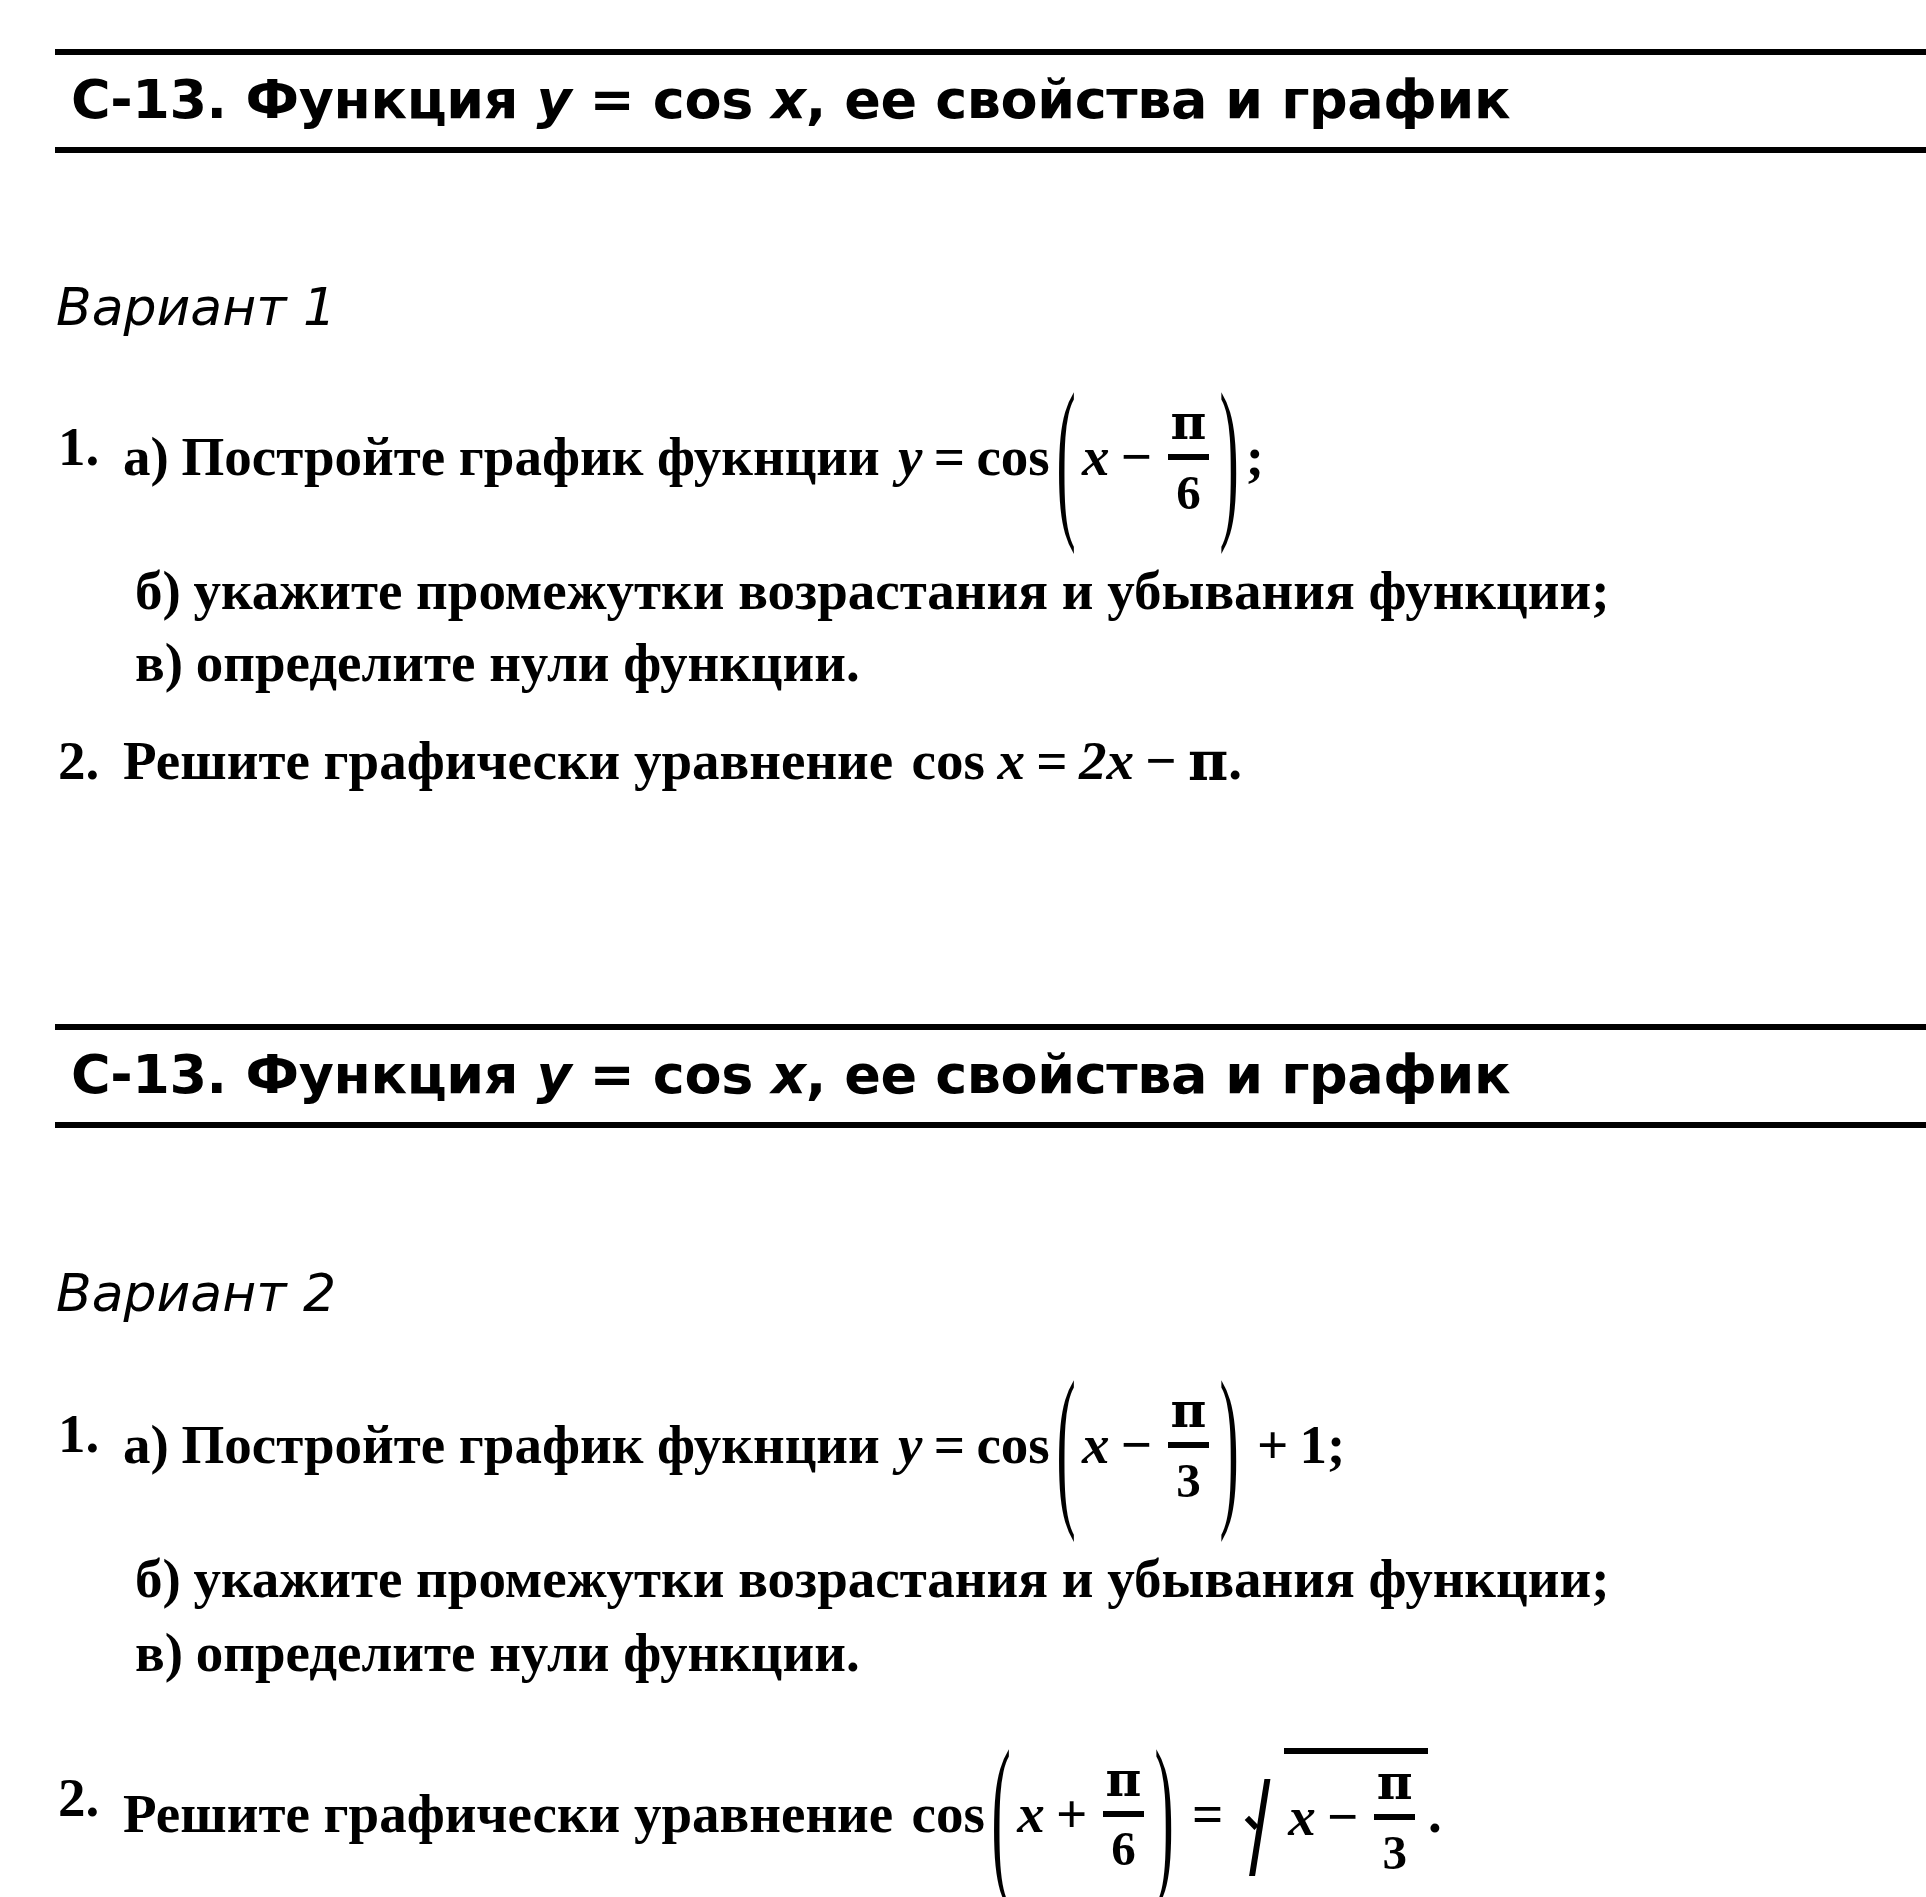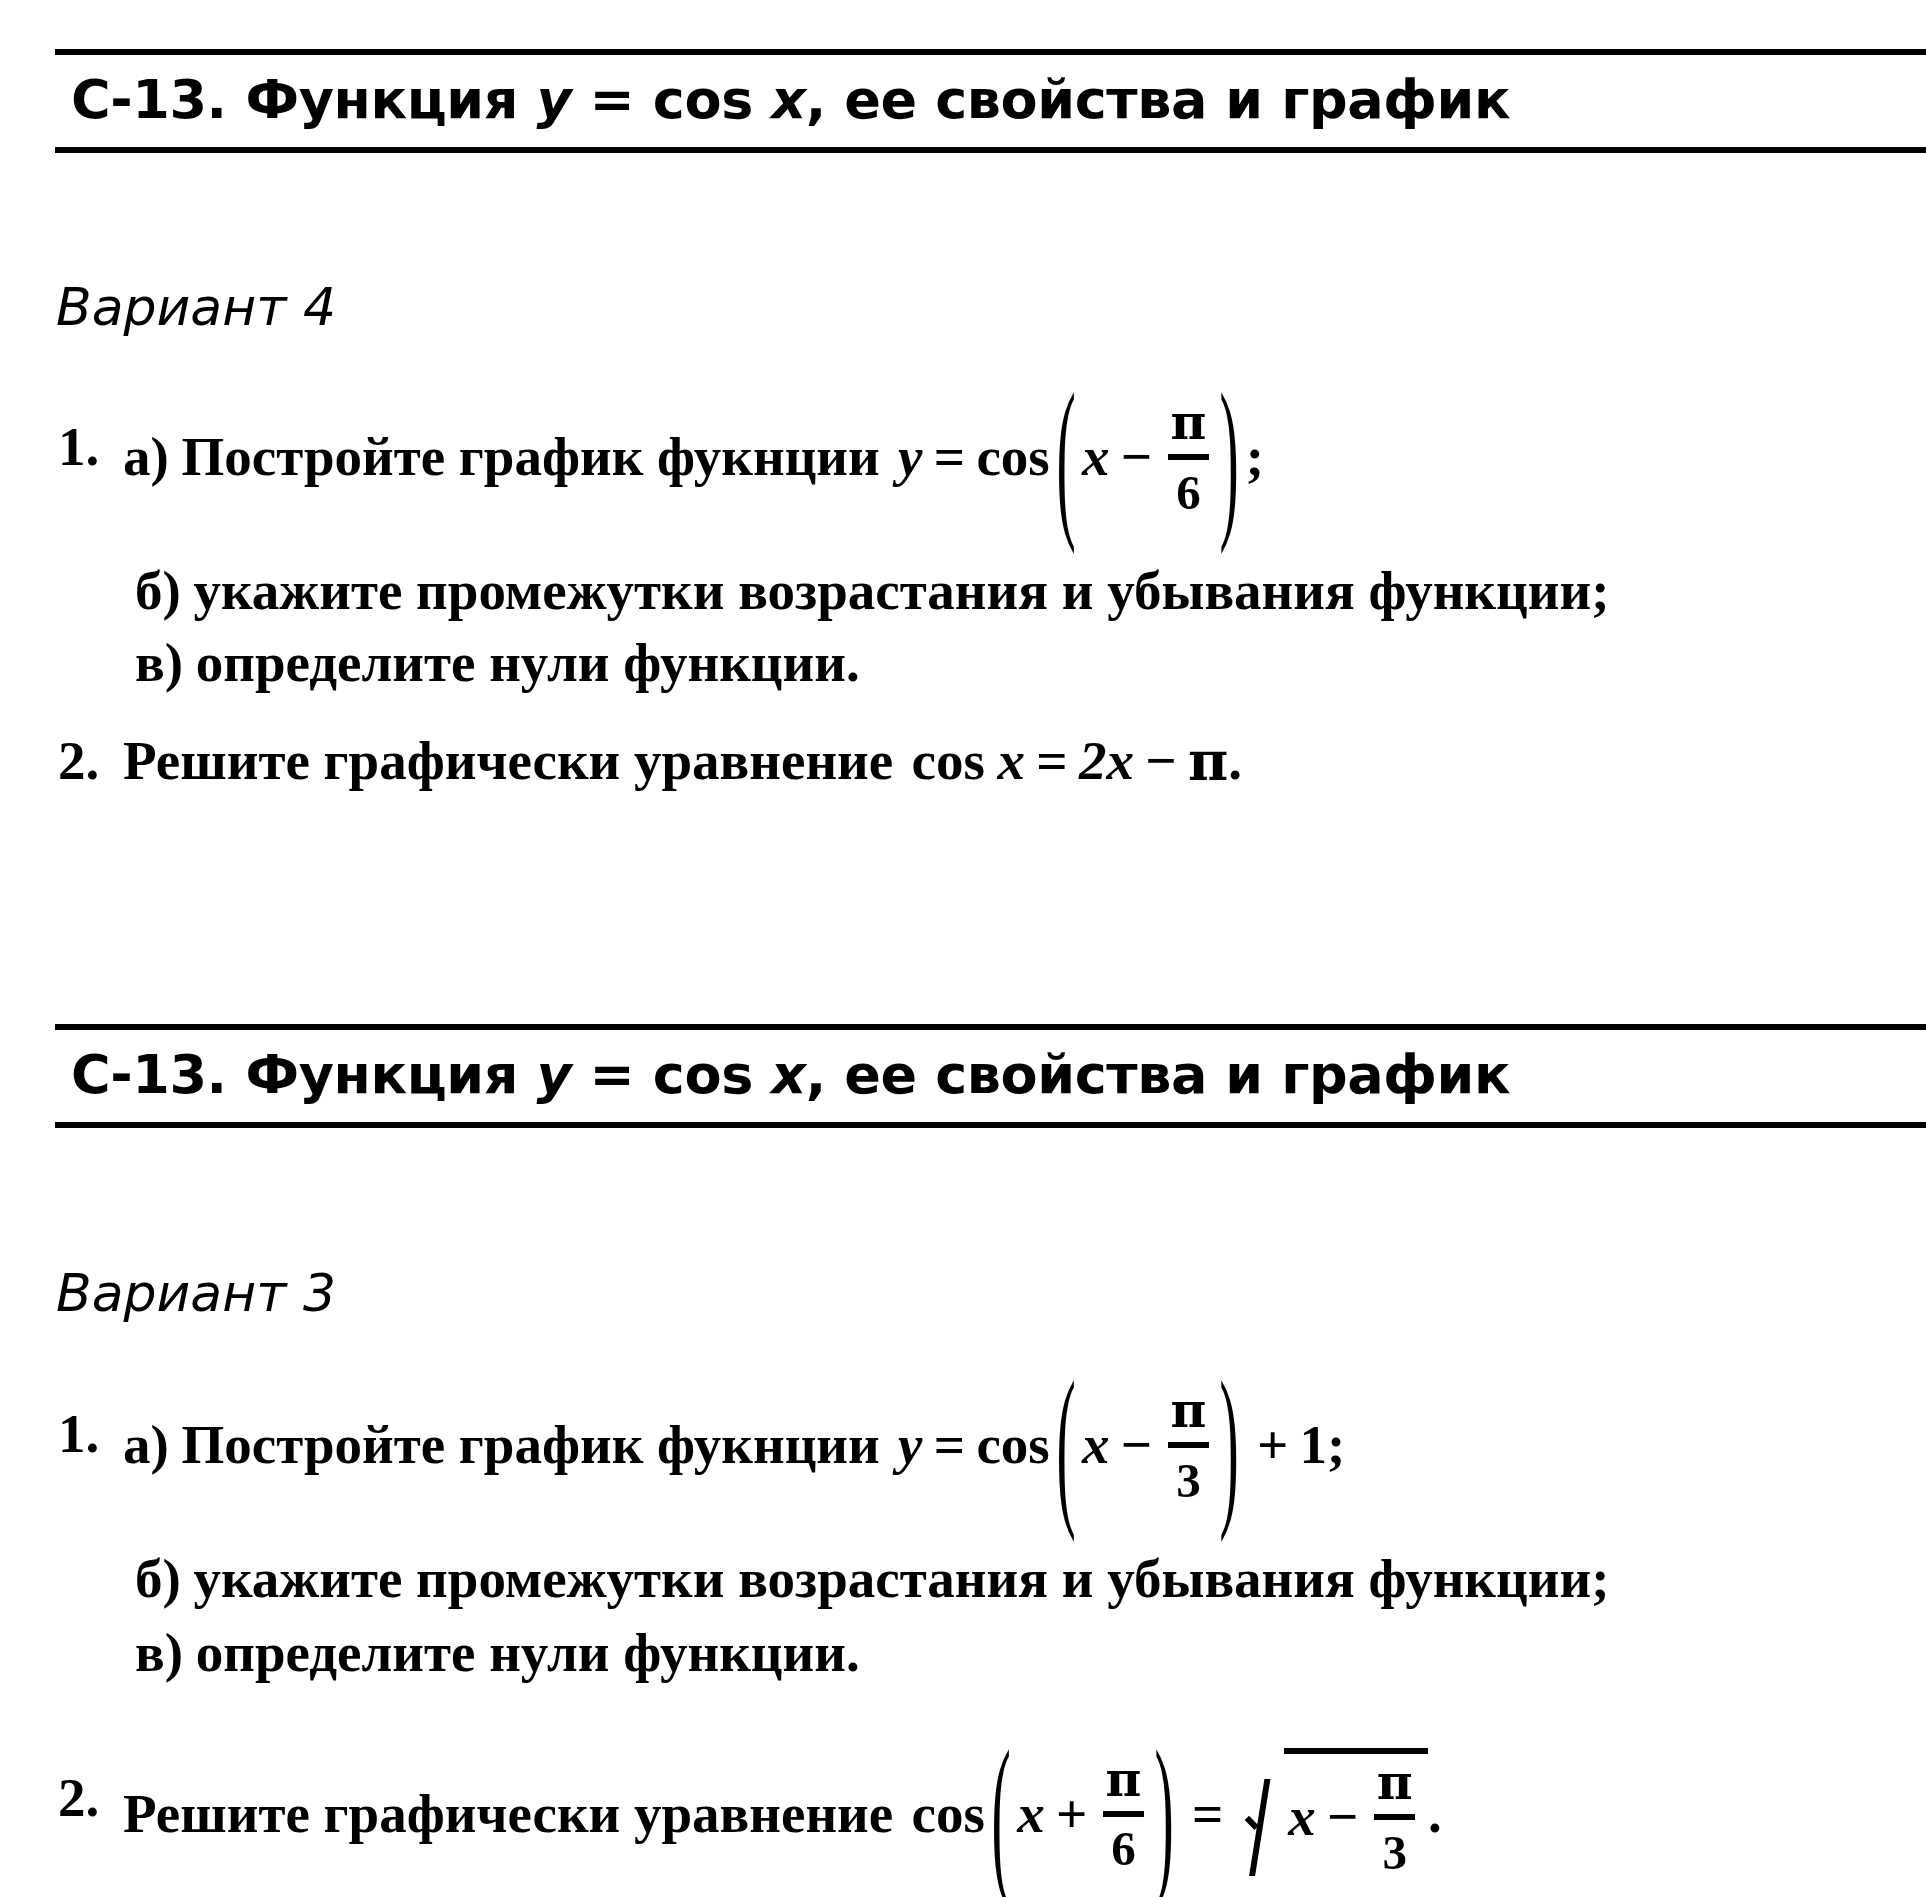--- a/index.html
+++ b/index.html
@@ -211,21 +211,21 @@
 <body>
 
 <div class="page">
 
   <div class="section" style="top:49px;">
     <div class="rule rule-top"></div>
     <div class="rule rule-bottom"></div>
     <div class="section-title"><span>С-13.</span><span class="sp">&nbsp;</span><span>Функция</span>&nbsp;<span class="ital">y</span>&nbsp;<span>=</span>&nbsp;<span>cos</span>&nbsp;<span class="ital">x</span><span>, ее свойства и график</span></div>
   </div>
 
-  <div class="variant" style="top:277px;">Вариант 4</div>
+  <div class="variant" style="top:277px;">Вариант 1</div>
 
   <div class="task-num" style="top:413px;">1.</div>
 
   <div class="task lvl1" style="top:395px;">
     <div class="row">
       <span>а)</span>
       <span class="gap-s"></span>
       <span class="plain">Постройте график фукнции</span>
       <span class="gap-m"></span>
       <span class="mvar">y</span>
@@ -276,21 +276,21 @@
       <span>.</span>
     </div>
   </div>
 
   <div class="section" style="top:1024px;">
     <div class="rule rule-top"></div>
     <div class="rule rule-bottom"></div>
     <div class="section-title"><span>С-13.</span><span class="sp">&nbsp;</span><span>Функция</span>&nbsp;<span class="ital">y</span>&nbsp;<span>=</span>&nbsp;<span>cos</span>&nbsp;<span class="ital">x</span><span>, ее свойства и график</span></div>
   </div>
 
-  <div class="variant" style="top:1263px;">Вариант 3</div>
+  <div class="variant" style="top:1263px;">Вариант 2</div>
 
   <div class="task-num" style="top:1400px;">1.</div>
 
   <div class="task lvl1" style="top:1383px;">
     <div class="row">
       <span>а)</span>
       <span class="gap-s"></span>
       <span class="plain">Постройте график фукнции</span>
       <span class="gap-m"></span>
       <span class="mvar">y</span>

